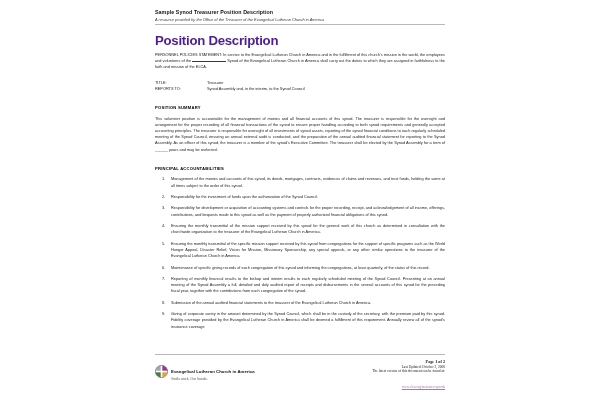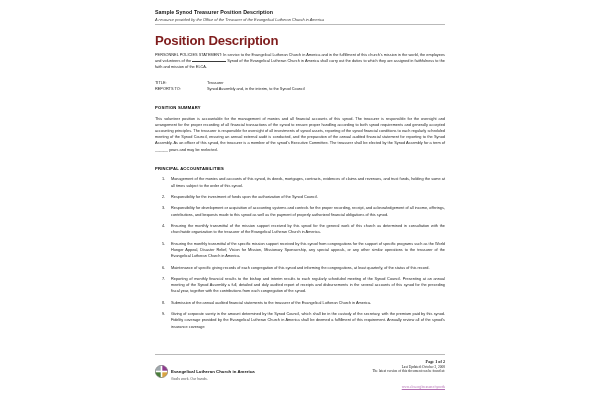--- a/index.html
+++ b/index.html
@@ -52,21 +52,21 @@
     line-height: 1.3;
     margin-top: 1.2px;
     letter-spacing: 0.02px;
   }
 
   
   .doc-title {
     font-size: 13.2px;
     font-weight: bold;
     letter-spacing: -0.25px;
-    color: #7f1d1d;
+    color: #4c1d95;
     line-height: 1.05;
     margin-bottom: 3px;
   }
 
   .body-p {
     font-size: 3.85px;
     line-height: 1.62;
     color: #1d1d1d;
     text-align: justify;
     letter-spacing: 0.01px;

